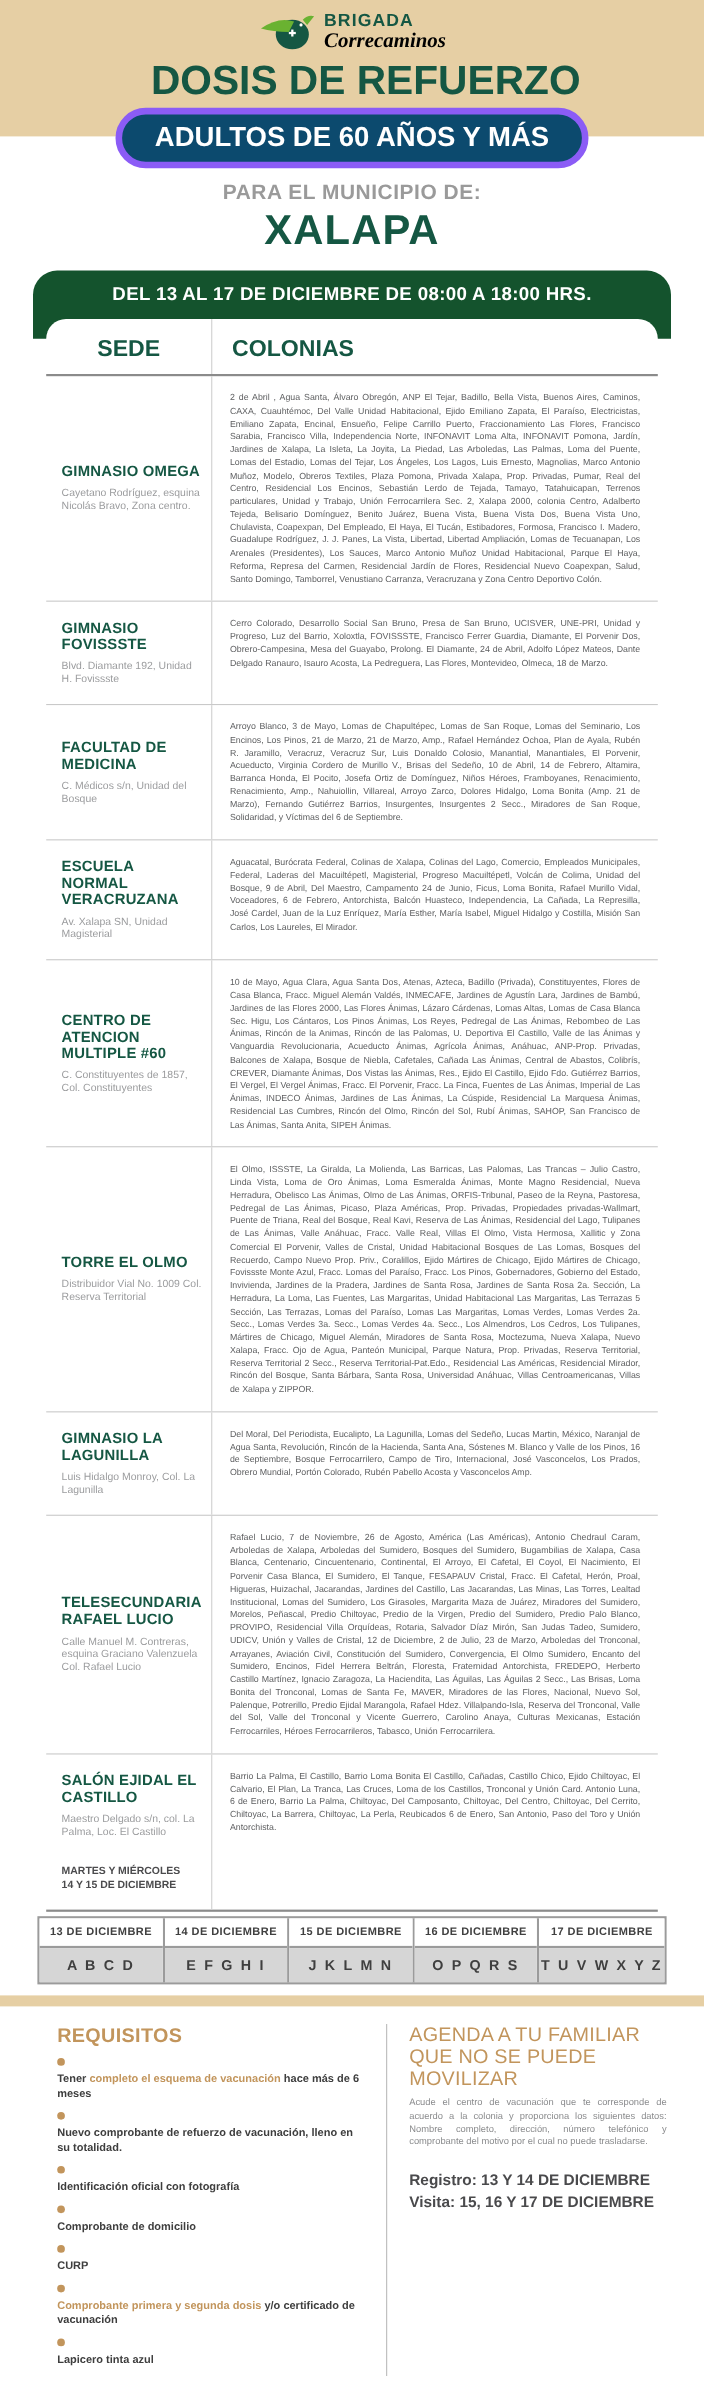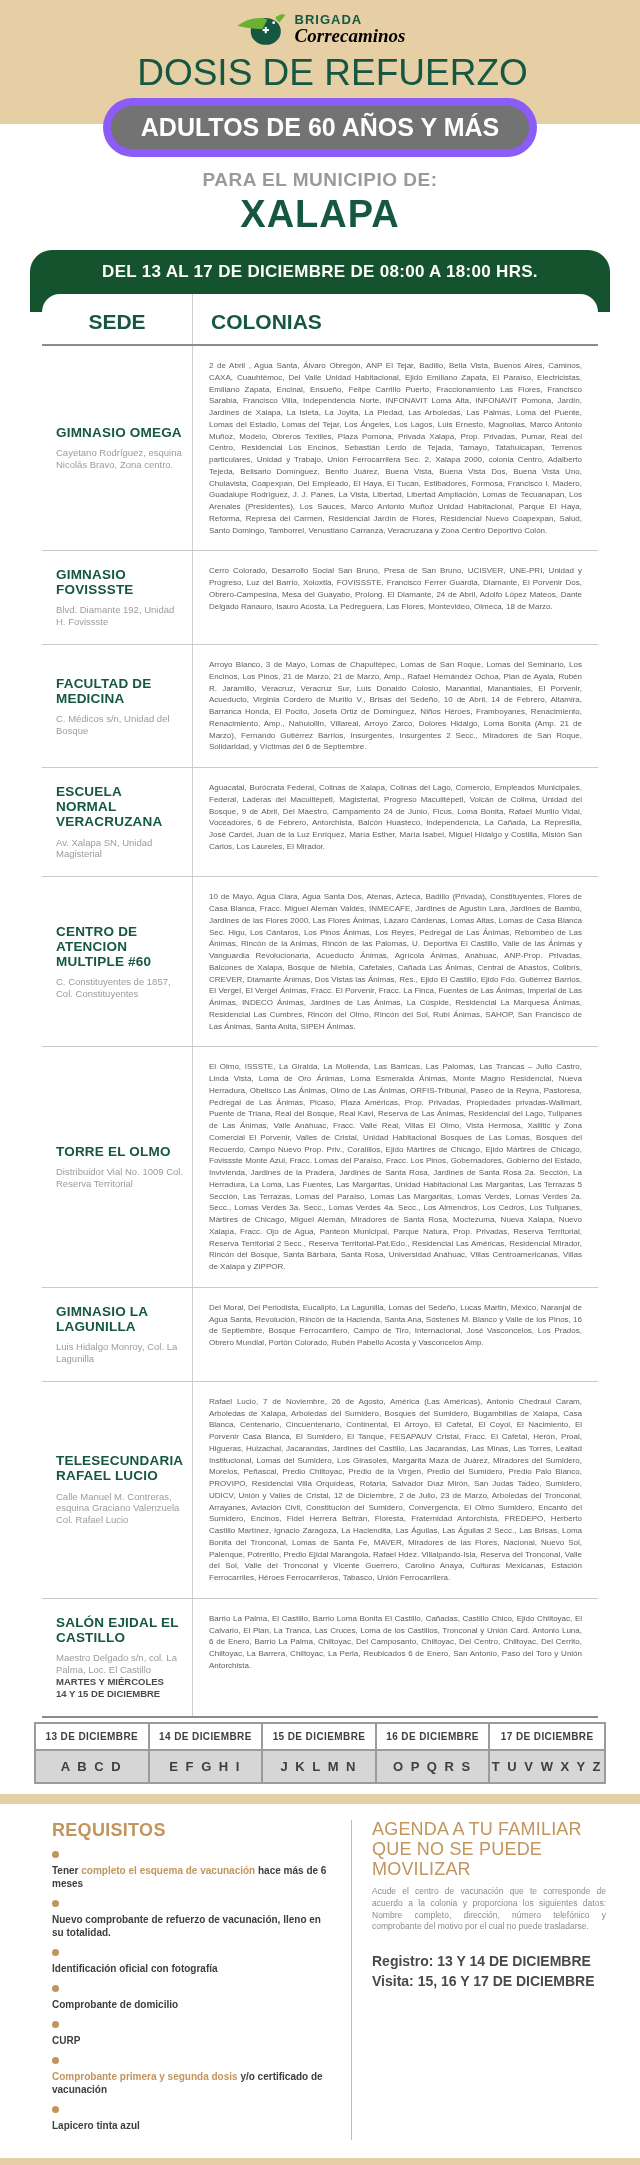--- a/index.html
+++ b/index.html
@@ -1,41 +1,41 @@
 <!DOCTYPE html>
 <html><head>
 <meta charset="utf-8">
 <style>
   html,body{margin:0;padding:0;background:#ffffff;}
   .page{width:640px;font-family:"Liberation Sans",sans-serif;background:#ffffff;position:relative;overflow:hidden;}
   
   .hdr-tan{background:#e6cfa4;padding:10px 0 30px 0;text-align:center;}
   .brand{display:flex;align-items:center;justify-content:center;gap:8px;}
   .brand-txt{text-align:left;line-height:1;}
-  .brand-top{font-size:13px;font-weight:bold;color:#155743;letter-spacing:1px;}
+  .brand-top{font-size:16px;font-weight:bold;color:#155743;letter-spacing:1px;}
   .brand-bot{font-size:19px;font-weight:bold;font-style:italic;color:#000000;font-family:"Liberation Serif",serif;}
-  .main-title{font-size:37px;font-weight:normal;color:#155743;letter-spacing:0px;margin-top:4px;margin-left:25px;}
-  .pill{margin:-26px auto 0 auto;width:fit-content;background:#737373;border:8px solid #8b5cf6;border-radius:30px;
+  .main-title{font-size:37px;font-weight:bold;color:#155743;letter-spacing:0px;margin-top:4px;margin-left:25px;}
+  .pill{margin:-26px auto 0 auto;width:fit-content;background:#0c4a6e;border:6px solid #8b5cf6;border-radius:30px;
         color:#fff;font-size:25px;font-weight:bold;padding:7px 30px;letter-spacing:0px;}
   .muni-label{text-align:center;color:#9a9a9a;font-weight:bold;font-size:19px;margin-top:12px;letter-spacing:.5px;}
   .muni-name{text-align:center;color:#155743;font-weight:bold;font-size:38px;letter-spacing:1px;margin-top:2px;}
   
   .banner{margin:14px 30px 0 30px;background:#14532d;border-radius:22px 22px 0 0;height:62px;text-align:center;}
   .banner-text{color:#ffffff;font-weight:bold;font-size:17px;padding-top:12px;letter-spacing:.3px;}
   .table-card{background:#ffffff;border-radius:18px 18px 0 0;margin:-18px 42px 0 42px;position:relative;}
   .thead{display:flex;}
   .thead .h-sede{width:150px;text-align:center;color:#155743;font-weight:bold;font-size:21px;padding:16px 0 6px 0;}
   .thead .h-col{flex:1;border-left:1px solid #cfcfcf;color:#155743;font-weight:bold;font-size:21px;padding:16px 0 10px 18px;}
   .thead{border-bottom:2px solid #8b8b8b;}
   .trow{display:flex;border-bottom:1px solid #c9c9c9;}
   .trow:last-child{border-bottom:2px solid #8b8b8b;}
   .sede{width:150px;padding:16px 8px 16px 14px;box-sizing:border-box;display:flex;flex-direction:column;justify-content:center;}
   .vname{color:#155743;font-weight:bold;font-size:13.5px;line-height:1.12;letter-spacing:.2px;}
   .vaddr{color:#9b9c9e;font-size:9.5px;line-height:1.25;margin-top:7px;}
-  .vnote{color:#4b4b4d;font-weight:bold;font-size:9.5px;line-height:1.3;margin-top:0;white-space:pre-line;}
+  .vnote{color:#4b4b4d;font-weight:bold;font-size:9.5px;line-height:1.3;margin-top:24px;white-space:pre-line;}
   .vnote:empty,.vaddr:empty{display:none;}
   .cols{flex:1;border-left:1px solid #cfcfcf;padding:14px 16px 14px 16px;color:#5f6062;font-size:8px;
         line-height:1.47;text-align:justify;}
   
   .sched{margin:4px 34px 0 34px;border:2px solid #9b9b9b;display:grid;grid-template-columns:repeat(5,1fr);}
   .sc{border-right:2px solid #9b9b9b;text-align:center;}
   .sc:last-child{border-right:none;}
   .sc-date{font-size:10px;font-weight:bold;color:#404040;padding:7px 0;border-bottom:2px solid #9b9b9b;letter-spacing:.4px;background:#fff;}
   .sc-let{font-size:13px;font-weight:bold;color:#3f3f3f;background:#d6d6d6;padding:8px 0;letter-spacing:2px;}
   .tanband{background:#e6cfa4;height:10px;margin-top:10px;}

